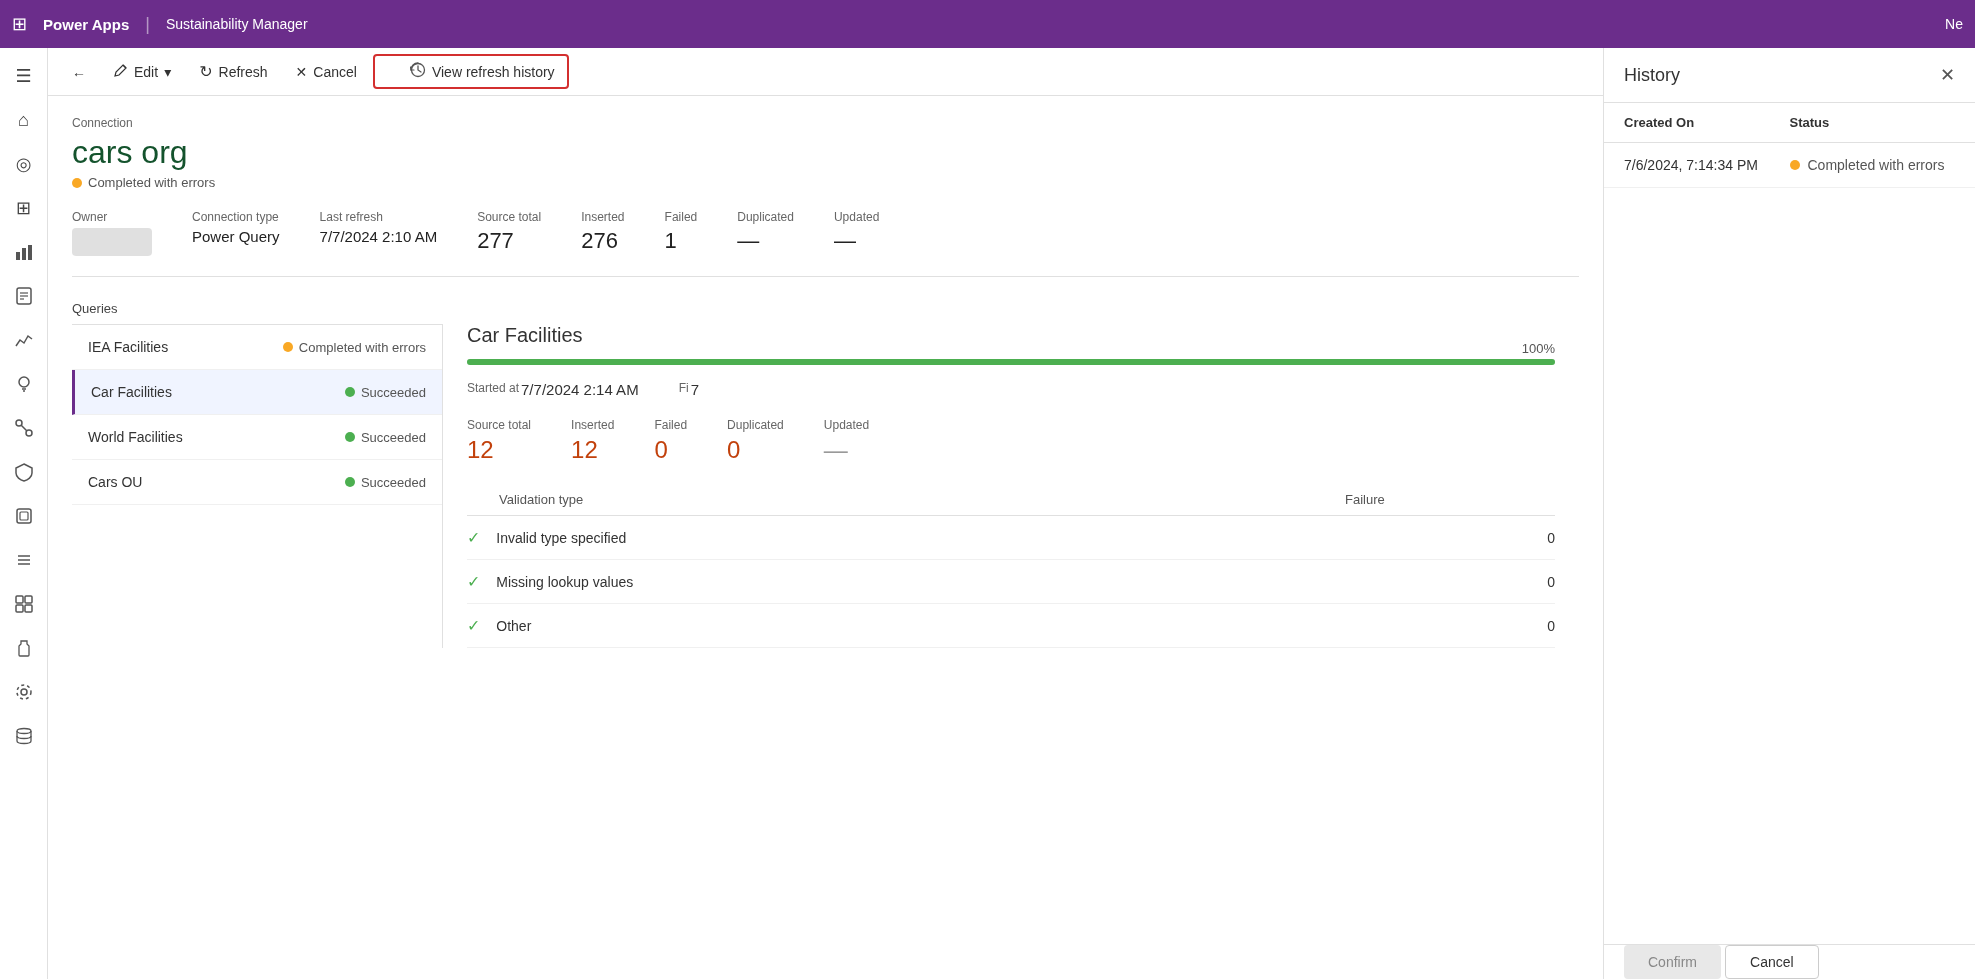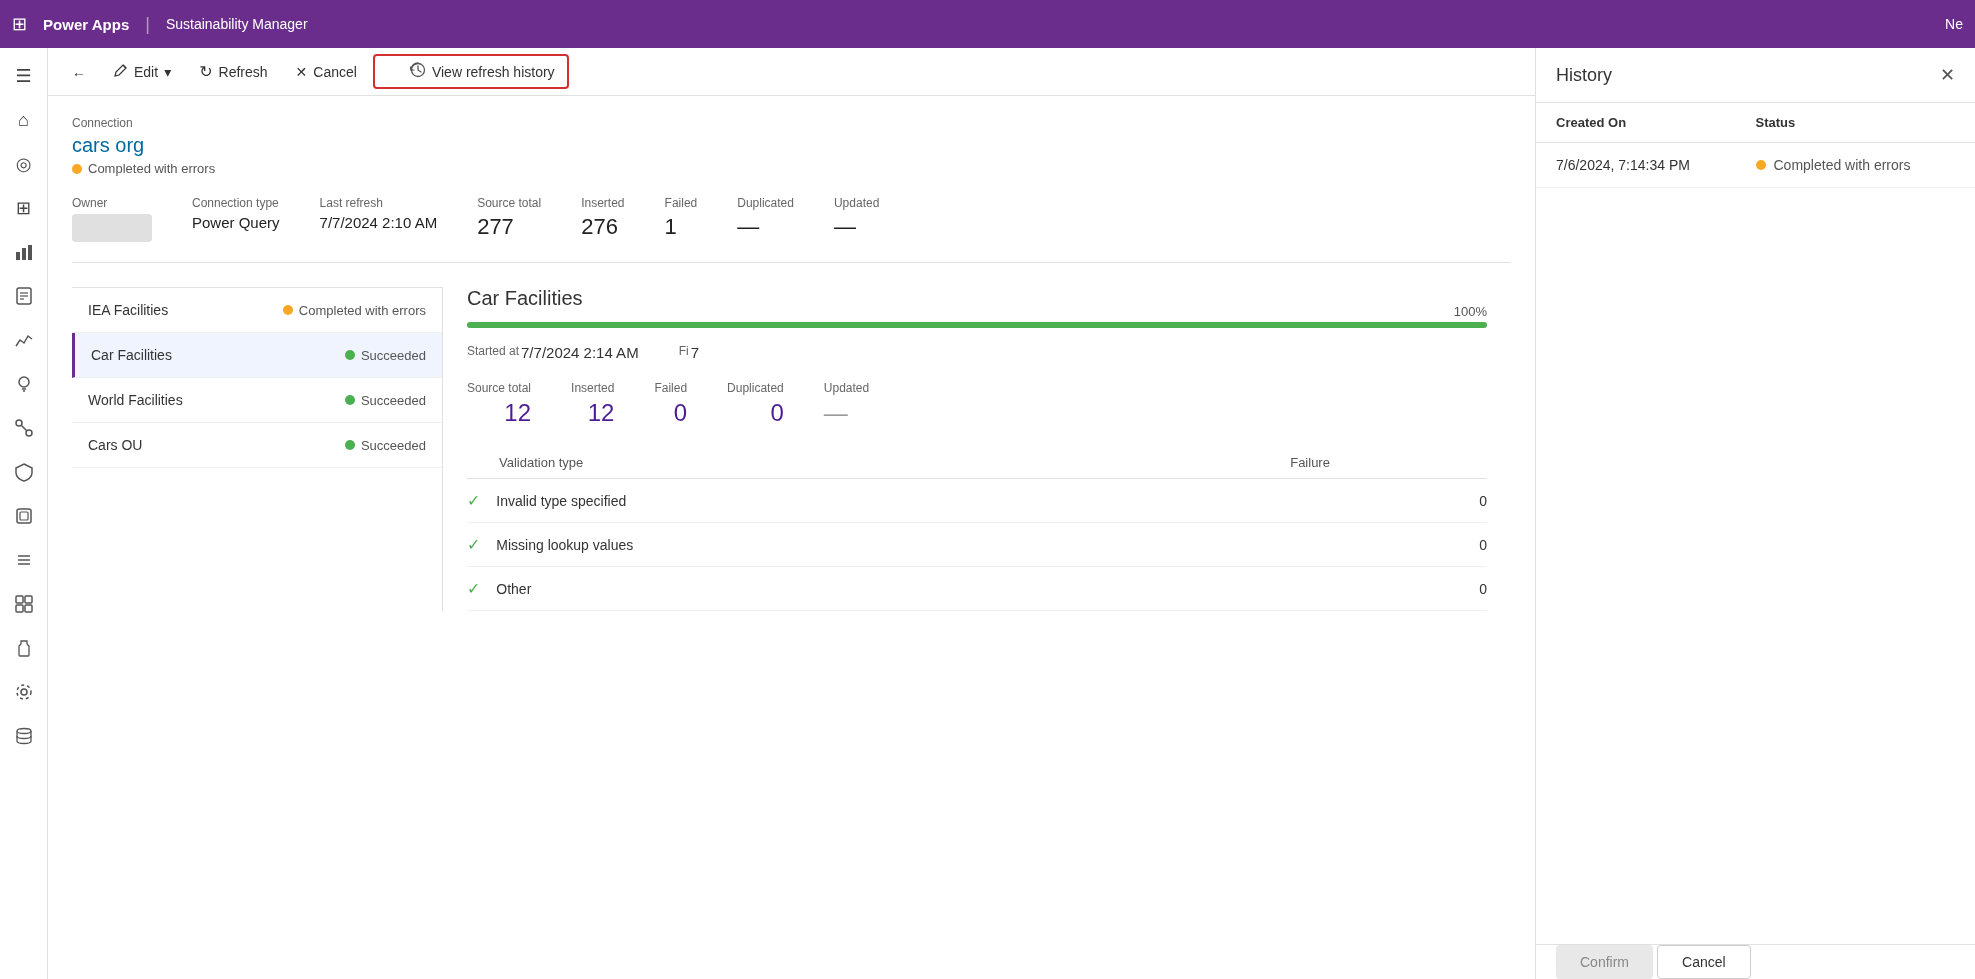--- a/index.html
+++ b/index.html
@@ -77,21 +77,21 @@
       border: 2px solid #d32f2f;
       border-radius: 4px;
       padding-left: 35px;
     }
 
     
     .page-content { flex: 1; overflow: auto; padding: 20px 24px; }
 
     
     .connection-label { font-size: 12px; color: #666; margin-bottom: 4px; }
-    .connection-name { font-size: 20px; font-weight: 300; color: #0369a1; margin-bottom: 4px; }
+    .connection-name { font-size: 32px; font-weight: 300; color: #14532d; margin-bottom: 4px; }
     .status-row { display: flex; align-items: center; gap: 6px; margin-bottom: 20px; }
     .status-dot { width: 10px; height: 10px; border-radius: 50%; }
     .status-dot.warning { background: #f9a825; }
     .status-dot.success { background: #4caf50; }
     .status-text { font-size: 13px; color: #555; }
 
     
     .meta-row { display: flex; gap: 40px; align-items: flex-start; margin-bottom: 24px; padding-bottom: 20px; border-bottom: 1px solid #e0e0e0; }
     .meta-item { display: flex; flex-direction: column; gap: 4px; }
     .meta-label { font-size: 12px; color: #666; }
@@ -126,21 +126,21 @@
     .progress-pct { position: absolute; right: 0; top: -18px; font-size: 13px; color: #555; }
 
     .started-row { display: flex; gap: 40px; margin-bottom: 20px; }
     .started-item { display: flex; flex-direction: row; gap: 2px; }
     .started-label { font-size: 12px; color: #666; }
     .started-value { font-size: 15px; color: #333; }
 
     .stats-row { display: flex; gap: 40px; margin-bottom: 20px; }
     .stat-item { display: flex; flex-direction: column; gap: 4px; }
     .stat-label { font-size: 12px; color: #666; }
-    .stat-value { font-size: 24px; font-weight: 300; color: #4c1d95; text-align: right; }
+    .stat-value { font-size: 24px; font-weight: 300; color: #c2410c; }
     .stat-dash { font-size: 24px; color: #999; }
 
     
     .validation-table { width: 100%; border-collapse: collapse; }
     .validation-table th {
       text-align: left;
       font-size: 13px;
       color: #555;
       font-weight: 500;
       padding: 8px 0;
@@ -151,21 +151,21 @@
       font-size: 14px;
       color: #333;
       border-bottom: 1px solid #f0f0f0;
     }
     .check-icon { color: #4caf50; font-size: 16px; padding-right: 12px; }
     .th-right { text-align: right; }
     .td-right { text-align: right; }
 
     
     .history-panel {
-      width: 440px;
+      width: 372px;
       flex-shrink: 0;
       border-left: 1px solid #e0e0e0;
       display: flex;
       flex-direction: column;
       background: #fff;
     }
     .history-header {
       display: flex;
       align-items: center;
       justify-content: space-between;
@@ -393,20 +393,21 @@
         <div class="meta-item">
           <span class="meta-label">Duplicated</span>
           <span class="meta-value large">—</span>
         </div>
         <div class="meta-item">
           <span class="meta-label">Updated</span>
           <span class="meta-value large">—</span>
         </div>
       </div>
 
+      <div class="queries-label">Queries</div>
       <div class="queries-section">
 
         <div class="queries-list-pane">
           <div class="query-list">
             <div class="query-item">
               <span class="query-name">IEA Facilities</span>
               <div class="query-status">
                 <div class="status-dot warning"></div>
                 <span>Completed with errors</span>
               </div>

